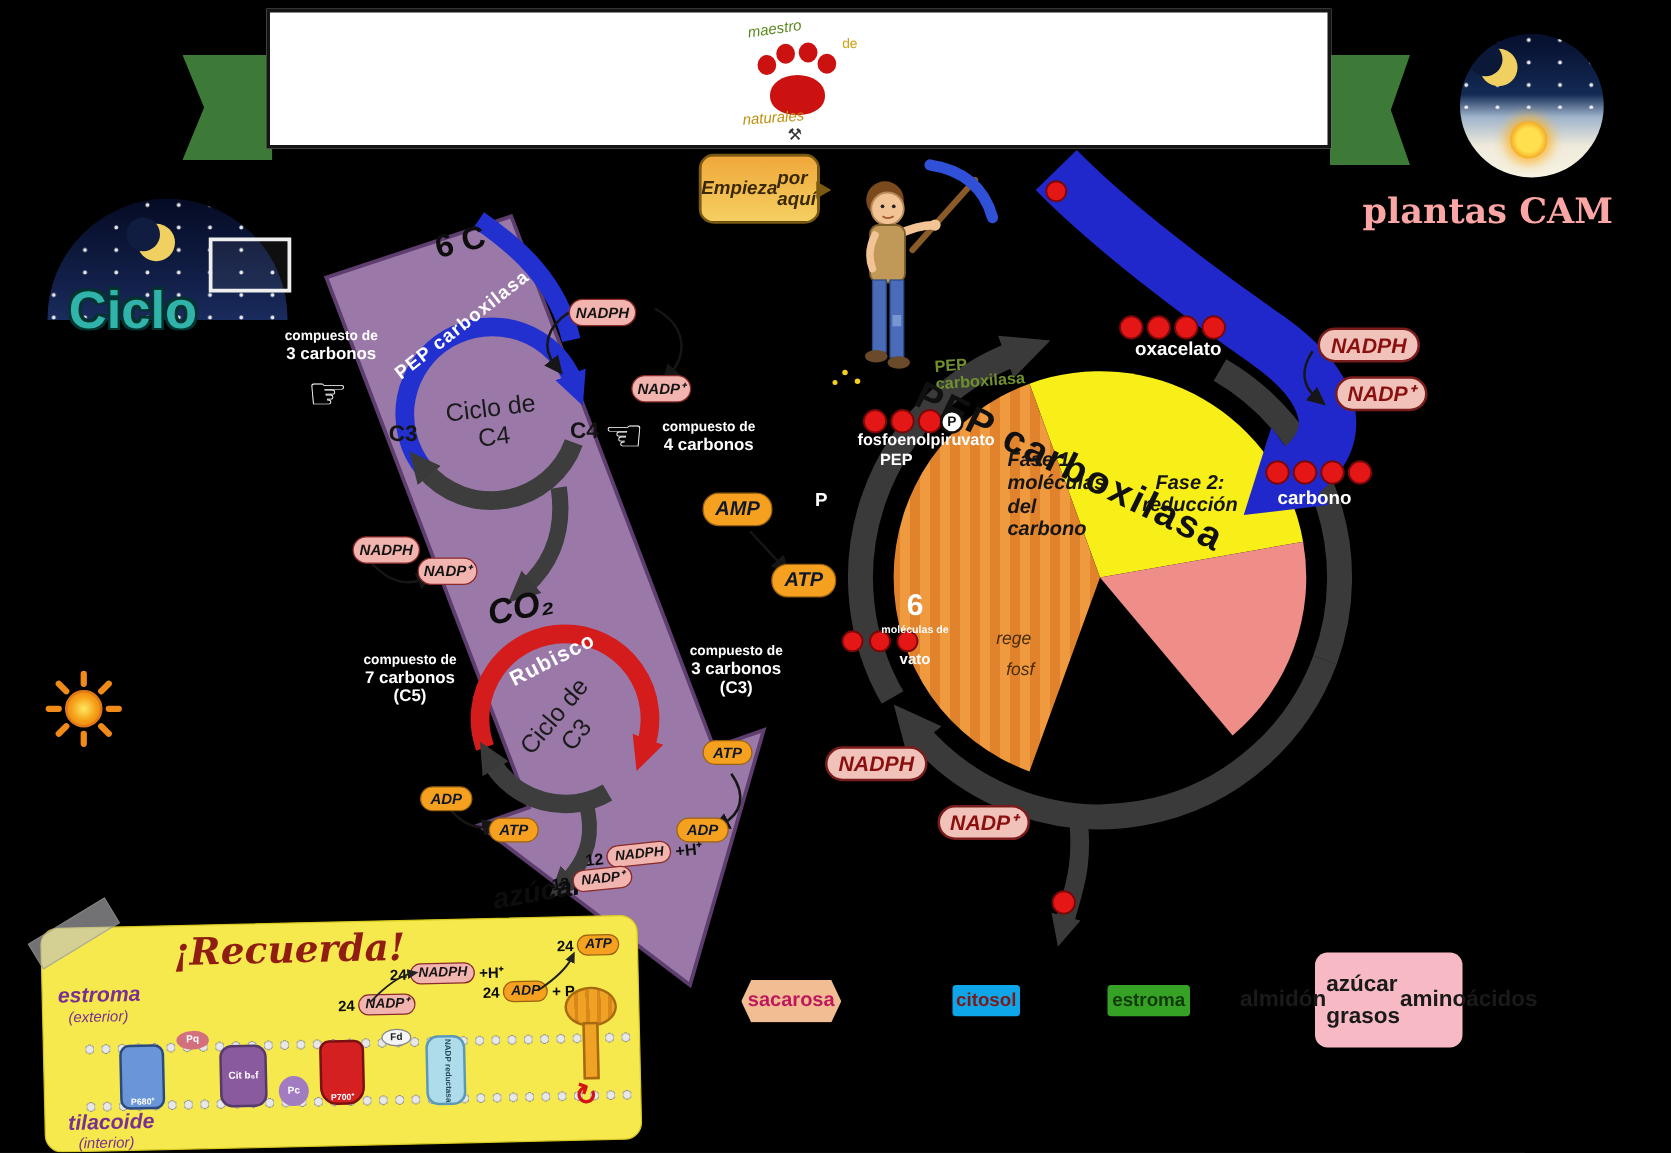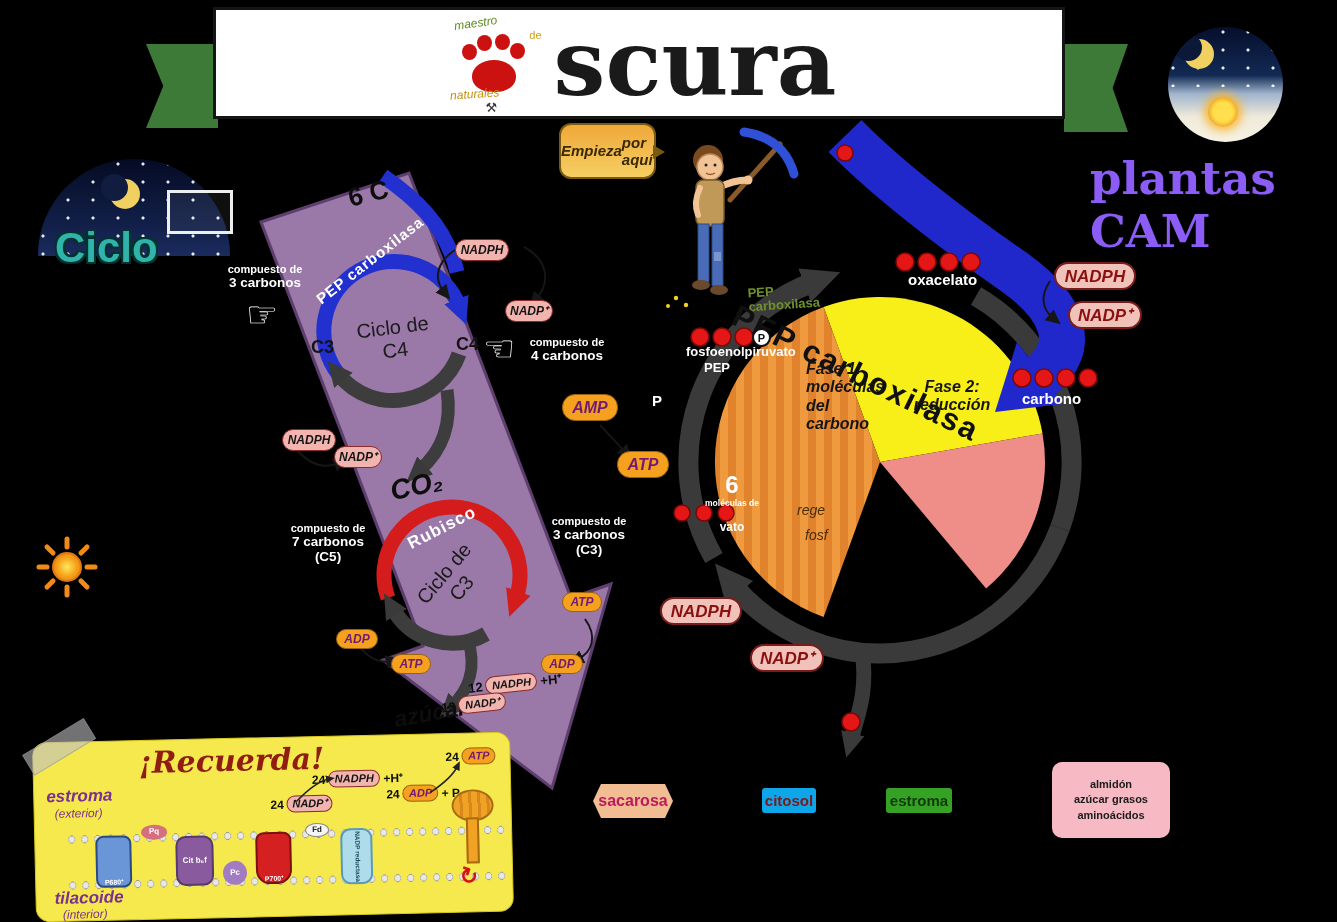--- a/index.html
+++ b/index.html
@@ -4,21 +4,21 @@
 <style>
   *{margin:0;padding:0;box-sizing:border-box}
   html,body{background:#111}
   #stage{position:relative;width:1337px;height:922px;background:#000;overflow:hidden;
          font-family:"Liberation Sans",sans-serif;color:#fff}
   .abs{position:absolute}
   .pill{display:inline-flex;align-items:center;justify-content:center;font-style:italic;
         font-weight:700;border-radius:12px;line-height:1;font-family:"Liberation Sans",sans-serif}
   .pill-pink{background:#f2b4ae;border:1.5px solid #8a2a2a;color:#141414}
   .pill-pinkbig{background:#f0c2ba;border:2px solid #7a1c1c;color:#8a1010;border-radius:14px}
-  .pill-orange{background:#f5a01e;border:1.5px solid #9a6210;color:#701a75}
+  .pill-orange{background:#f5a01e;border:1.5px solid #9a6210;color:#0f172a}
   .wlab{color:#fff;font-weight:700;text-align:center;line-height:1.12}
   .l1{font-size:11px;display:block}
   .l2{font-size:13.5px;display:block}
   .row{display:flex;align-items:center;gap:3px;color:#0d0d0d;font-weight:700;font-size:13px}
   .blab{color:#141414;font-weight:700}
   .serif{font-family:"DejaVu Serif",serif}
   
   .ribbon{background:#3d7a37}
   #banner-box{display:flex;align-items:center;justify-content:center;gap:6px;background:#fff;
               border:3px solid #151515}
@@ -54,33 +54,32 @@
       <span class="abs" style="left:12px;top:3px;font-size:12px;font-style:italic;color:#5a8a20;transform:rotate(-8deg)">maestro</span>
       <span class="abs" style="right:6px;top:16px;font-size:11px;color:#d0a010">de</span>
       <div class="paw-toe" style="left:20px;top:31px"></div>
       <div class="paw-toe" style="left:35px;top:22px"></div>
       <div class="paw-toe" style="left:53px;top:21px"></div>
       <div class="paw-toe" style="left:68px;top:30px"></div>
       <div class="paw-pad"></div>
       <span class="abs" style="left:8px;bottom:12px;font-size:12px;font-style:italic;color:#c09010;transform:rotate(-4deg)">naturales</span>
       <span class="abs" style="left:44px;bottom:-2px;font-size:13px;color:#333">⚒</span>
     </div>
-    <span class="title-word">scura</span>
   </div>
 
   <div class="abs" style="left:1168px;top:27px;width:115px;height:115px;border-radius:50%;overflow:hidden;
               background:linear-gradient(180deg,#060e2c 0%,#122a54 42%,#9fb4cc 58%,#efeadb 78%,#f7f3e3 100%)">
     <div class="stars" style="height:52%"></div>
     <div class="moon" style="left:16px;top:12px">
         <span style="content:'';position:absolute;left:-9px;top:-5px;width:27px;height:27px;border-radius:50%;background:#0b1838;display:block"></span>
       </div>
     <div style="position:absolute;left:40px;top:70px;width:30px;height:30px;border-radius:50%;
                 background:radial-gradient(circle,#ffdf4e 45%,#f2a01c 75%);box-shadow:0 0 9px 4px rgba(250,180,40,.85)"></div>
   </div>
-  <div class="abs serif" style="left:1090px;top:152px;font-size:45px;font-weight:700;color:#8b5cf6">plantas CAM</div>
+  <div class="abs serif" style="left:1090px;top:152px;font-size:28px;font-weight:700;color:#fca5a5">plantas CAM</div>
 
   <div class="abs" style="left:38px;top:159px;width:192px;height:97px;border-radius:100px 100px 0 0;overflow:hidden;
               background:linear-gradient(180deg,#050b24,#12204a 70%,#1a2c5e)">
     <div class="stars"></div>
     <div class="moon" style="left:72px;top:20px">
       <span style="position:absolute;left:-9px;top:-5px;width:27px;height:27px;border-radius:50%;background:#101c40;display:block"></span>
     </div>
   </div>
   <div class="abs" style="left:167px;top:190px;width:66px;height:44px;border:3px solid #eee;background:rgba(255,255,255,.06)"></div>
   <div class="abs" style="left:55px;top:224px;font-size:42px;font-weight:700;color:#2fb3ab;
@@ -316,21 +315,21 @@
   <span class="pill pill-pinkbig abs" style="left:750px;top:644px;width:74px;height:28px;font-size:17px">NADP⁺</span>
 
   <div class="abs" style="left:593px;top:784px;width:80px;height:34px;background:#f2bd92;color:#be185d;font-weight:700;font-size:16px;
               display:flex;align-items:center;justify-content:center;
               clip-path:polygon(10% 0,90% 0,100% 50%,90% 100%,10% 100%,0 50%)">sacarosa</div>
   <div class="abs" style="left:762px;top:788px;width:54px;height:25px;background:#0ea5e9;color:#7a1a1a;font-weight:700;font-size:15px;
               display:flex;align-items:center;justify-content:center;border-radius:3px">citosol</div>
   <div class="abs" style="left:886px;top:788px;width:66px;height:25px;background:#35a225;color:#123a08;font-weight:700;font-size:15px;
               display:flex;align-items:center;justify-content:center;border-radius:3px">estroma</div>
   <div class="abs" style="left:1052px;top:762px;width:118px;height:76px;background:#f7bac4;border-radius:10px;color:#1a1a1a;
-              font-weight:700;font-size:11px;display:flex;flex-direction:column;align-items:center;justify-content:center;line-height:1.4">
+              font-weight:700;font-size:18px;display:flex;flex-direction:row;align-items:center;justify-content:center;line-height:1.4">
     <span>almidón</span>
     <span>azúcar grasos</span>
     <span>aminoácidos</span>
   </div>
 
   <div id="note" class="abs" style="left:34px;top:737px;width:478px;height:180px">
     <div style="position:absolute;left:-10px;top:-8px;width:72px;height:24px;background:rgba(190,190,195,.6);
                 border:1px solid rgba(140,140,140,.5);transform:rotate(-30deg)"></div>
     <div class="serif" style="position:absolute;left:105px;top:4px;font-size:30px;font-weight:700;font-style:italic;color:#8f1d12">¡Recuerda!</div>
     <div class="ptxt" style="position:absolute;left:12px;top:44px;font-size:17px">estroma</div>

